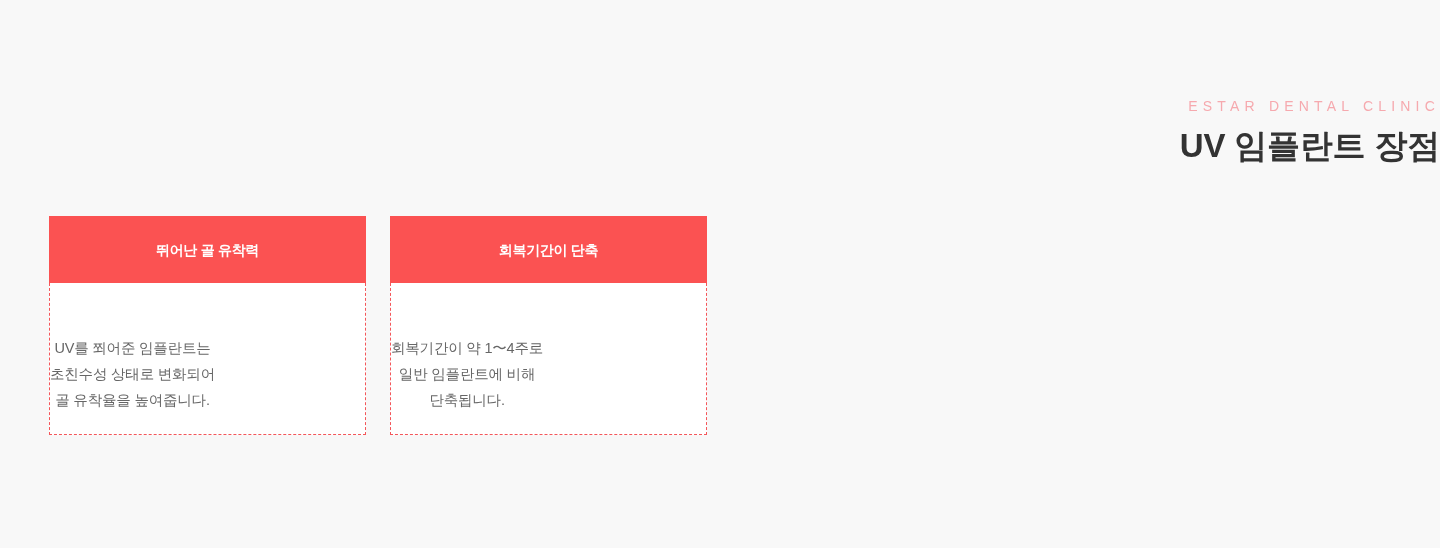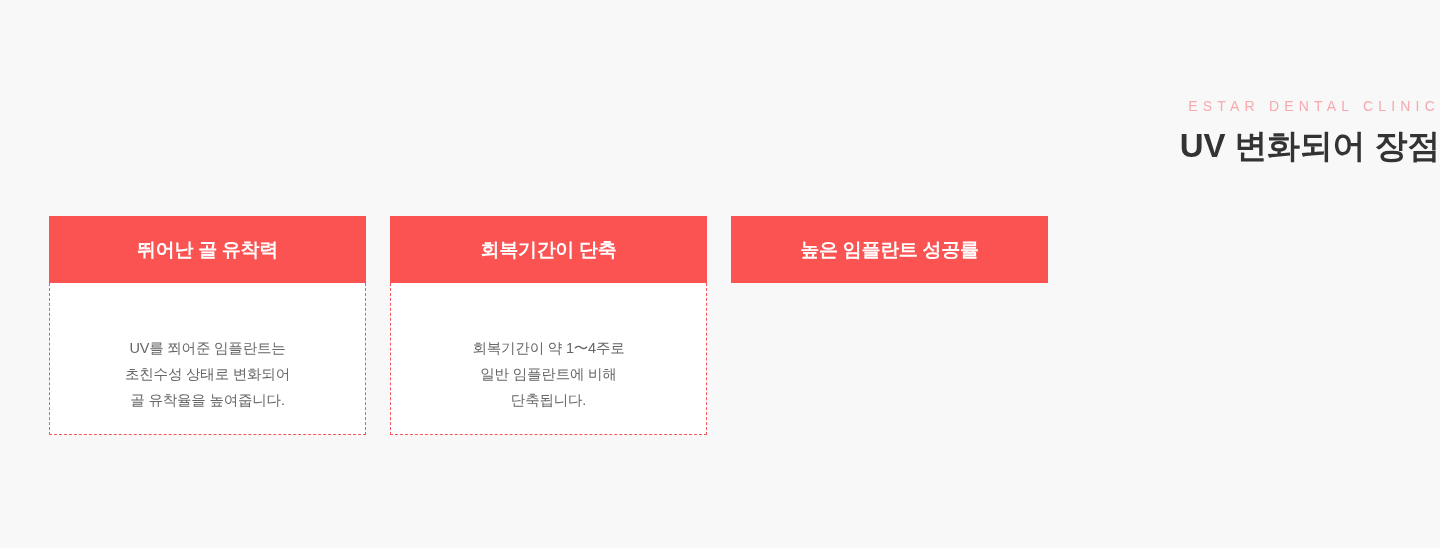--- a/index.html
+++ b/index.html
@@ -65,54 +65,54 @@
   .card-header {
     height: 67px;
     background: #fb5252;
     display: flex;
     align-items: center;
     justify-content: center;
     text-align: center;
   }
   .card-header-title {
     color: #ffffff;
-    font-size: 19px;
+    font-size: 14px;
     font-weight: 700;
     letter-spacing: -0.3px;
     line-height: 26px;
     white-space: nowrap;
   }
   .card-body {
     height: 152px;
     background: #ffffff;
     border: 1px dashed #f4565a;
     border-top: none;
     box-sizing: border-box;
     display: flex;
     align-items: flex-start;
-    justify-content: center;
+    justify-content: flex-start;
     padding-top: 37px;
   }
   .card-body-text {
     font-size: 14.5px;
     line-height: 26px;
     color: #666666;
     text-align: center;
     letter-spacing: -0.2px;
     white-space: pre-line;
   }
 </style>
 </head>
 <body>
 
 <div class="page">
 
   <div class="heading">
     <div class="eyebrow">ESTAR DENTAL CLINIC</div>
-    <h1 class="page-title">UV 변화되어 장점</h1>
+    <h1 class="page-title">UV 임플란트 장점</h1>
   </div>
 
   <div class="card-row">
 
     <div class="card">
       <div class="card-header">
         <div class="card-header-title">뛰어난 골 유착력</div>
       </div>
       <div class="card-body">
         <p class="card-body-text">UV를 쬐어준 임플란트는
@@ -127,19 +127,16 @@
         <div class="card-header-title">회복기간이 단축</div>
       </div>
       <div class="card-body">
         <p class="card-body-text">회복기간이 약 1〜4주로
 일반 임플란트에 비해
 단축됩니다.</p>
       </div>
     </div>
 
     <div class="card">
-      <div class="card-header">
-        <div class="card-header-title">높은 임플란트 성공률</div>
-      </div>
     </div>
 
   </div>
 </div>
 
 </body></html>

